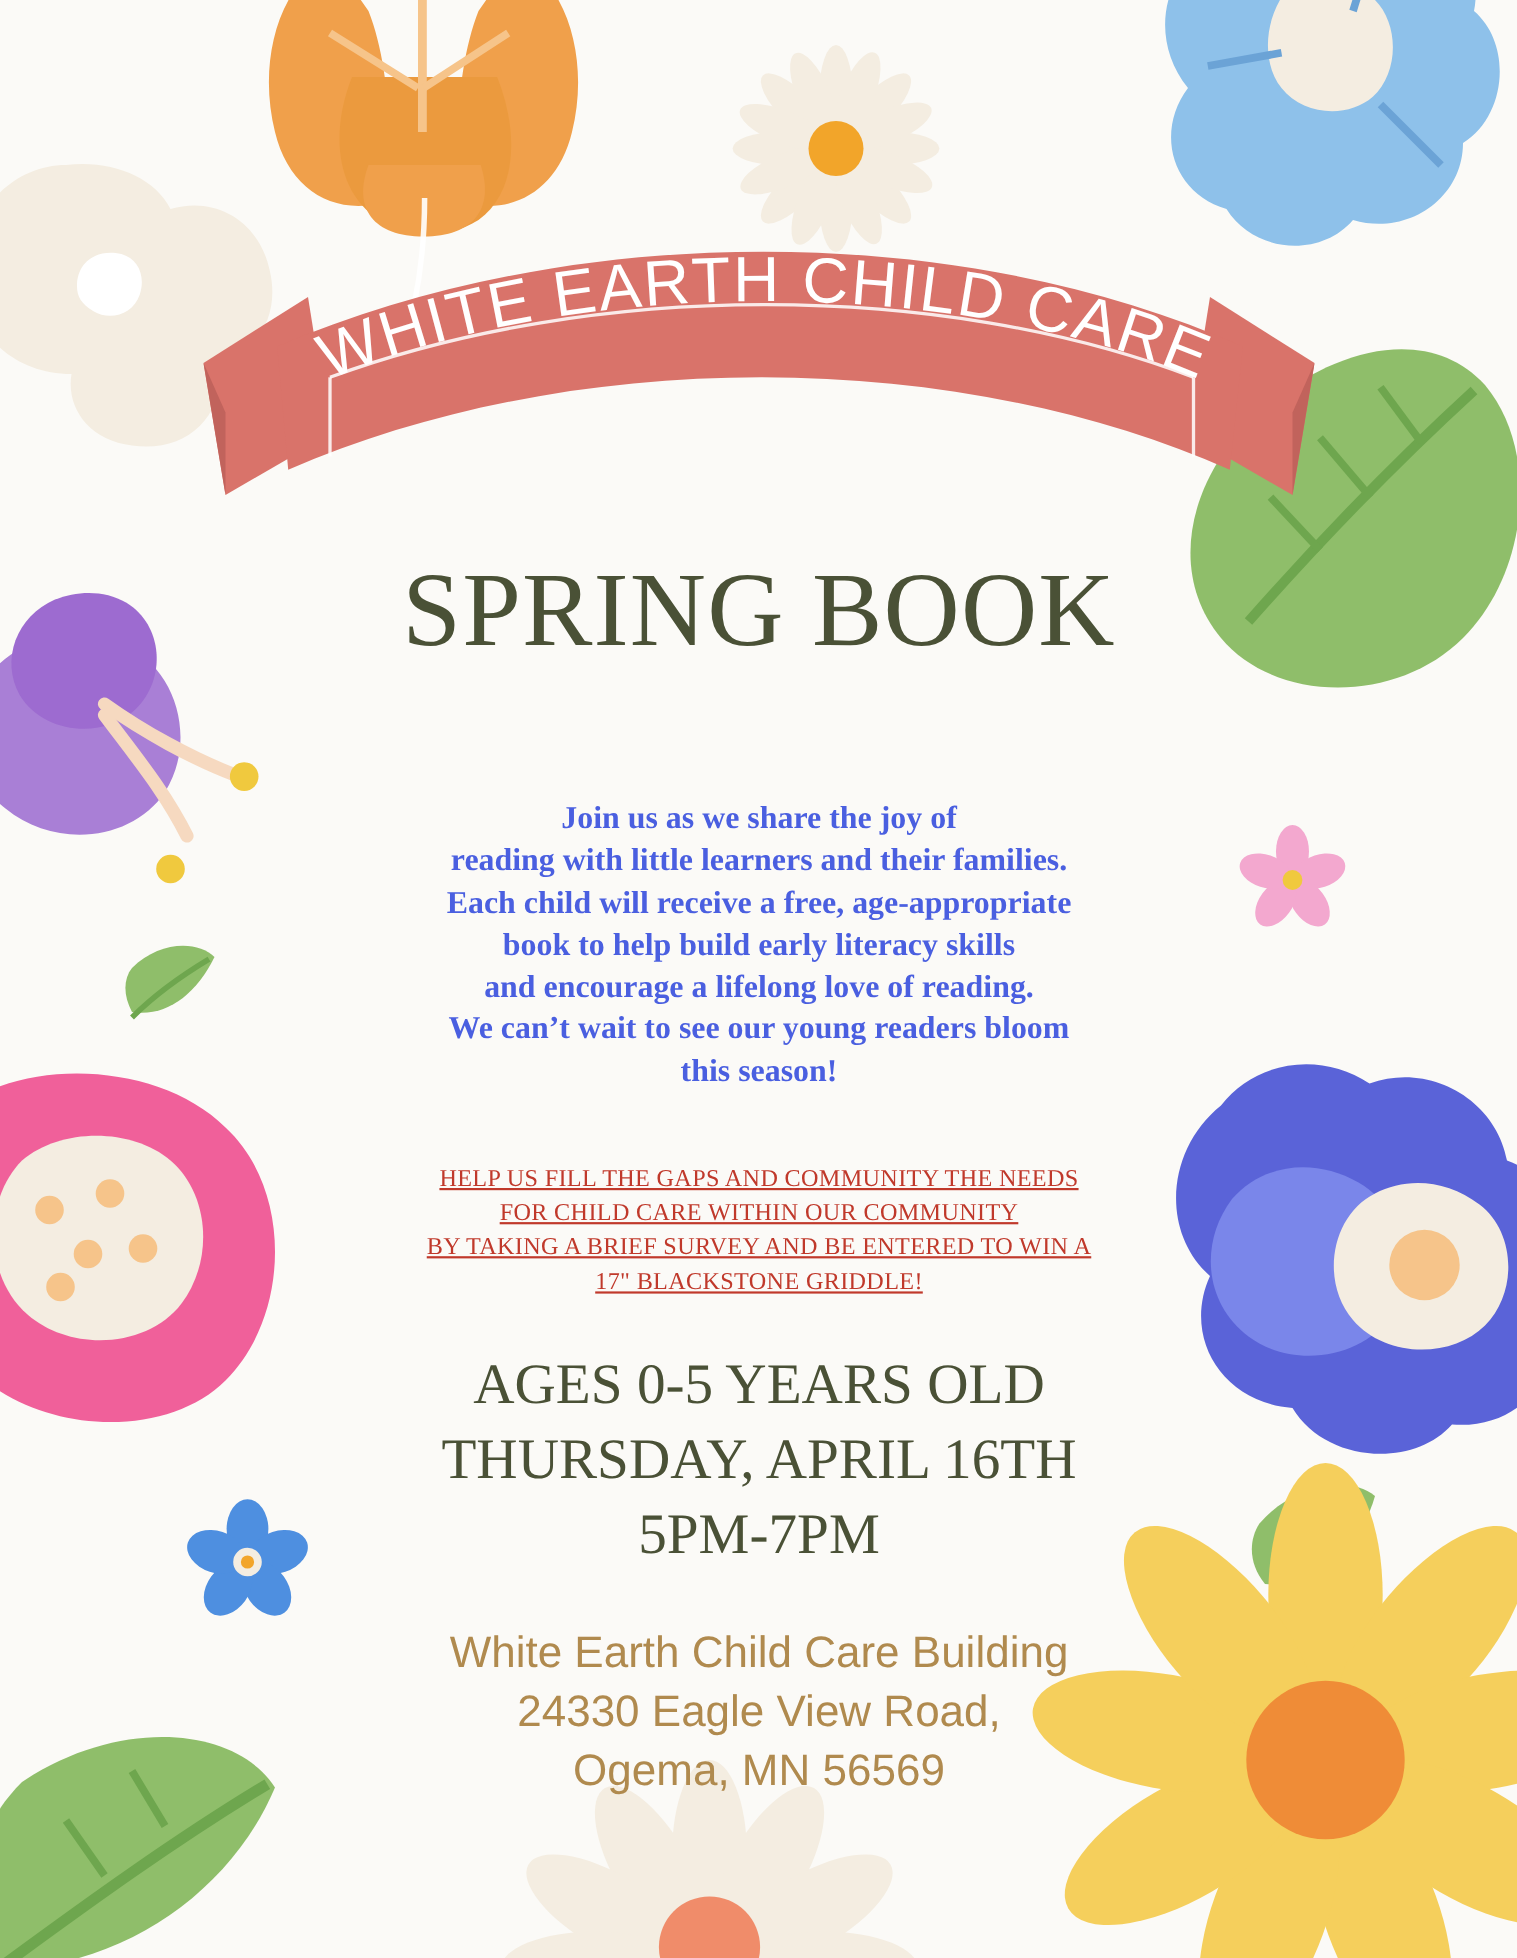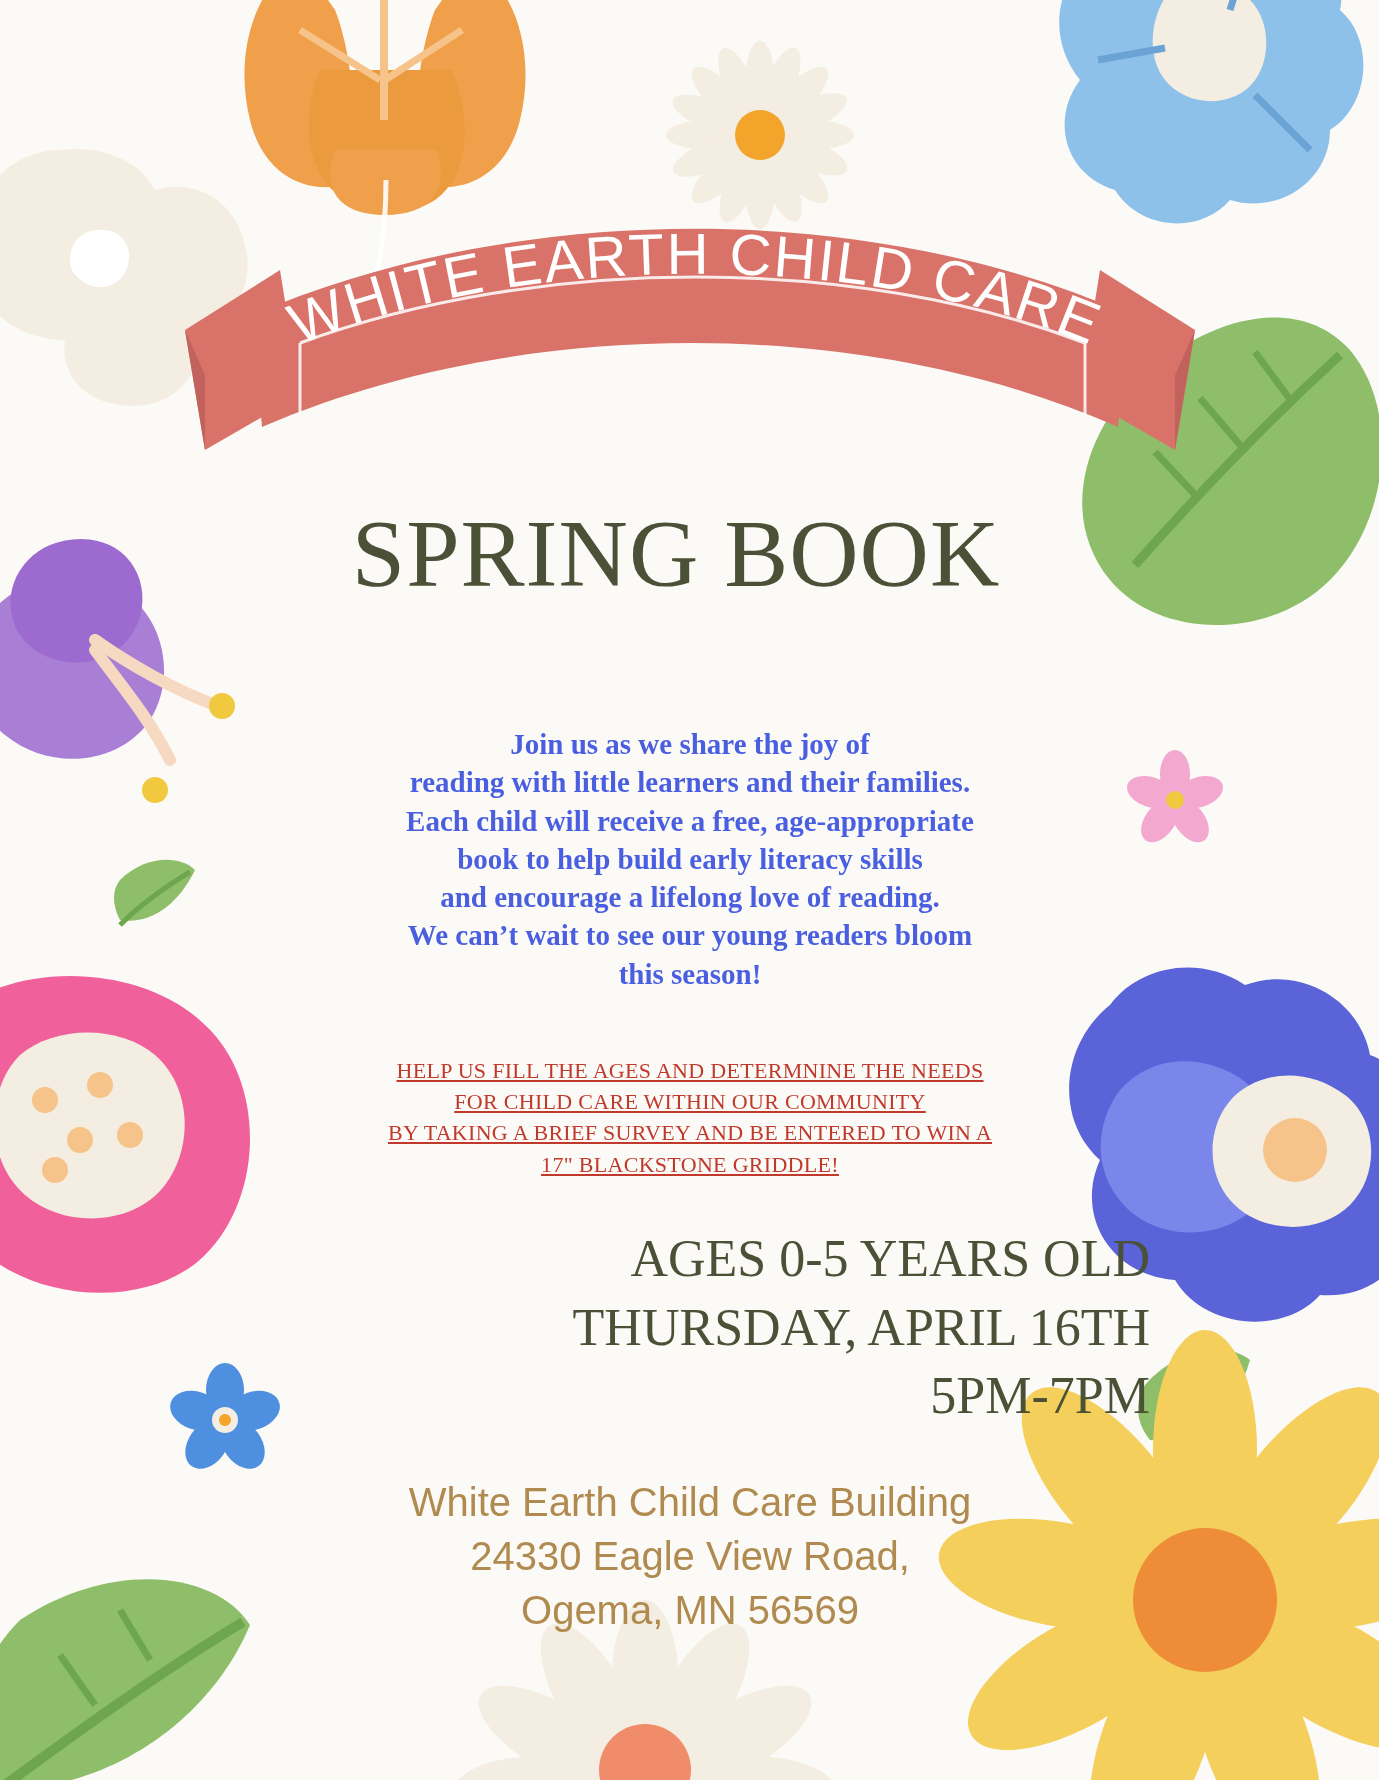--- a/index.html
+++ b/index.html
@@ -46,21 +46,21 @@
   .title {
     font-family: "Liberation Serif", serif;
     color: #4a5136;
     font-size: 96px;
     line-height: 1.02;
     letter-spacing: 1px;
     margin: 0;
     padding: 0;
     position: absolute;
     top: 505px;
-    left: 176px;
+    left: 190px;
     width: 1000px;
     font-weight: normal;
   }
   .intro {
     position: absolute;
     top: 725px;
     left: 200px;
     width: 980px;
     font-family: "Liberation Serif", serif;
     color: #4a5fe0;
@@ -82,21 +82,20 @@
   }
   .details {
     position: absolute;
     top: 1225px;
     left: 230px;
     width: 920px;
     font-family: "Liberation Serif", serif;
     color: #4a5136;
     font-size: 52px;
     line-height: 1.32;
-    text-align: right;
   }
   .address {
     position: absolute;
     top: 1455px;
     left: 230px;
     width: 920px;
     font-family: "Liberation Sans", sans-serif;
     color: #b08a4e;
     font-size: 40px;
     line-height: 1.35;
@@ -294,21 +293,21 @@
       <span class="line">Join us as we share the joy of</span>
       <span class="line">reading with little learners and their families.</span>
       <span class="line">Each child will receive a free, age-appropriate</span>
       <span class="line">book to help build early literacy skills</span>
       <span class="line">and encourage a lifelong love of reading.</span>
       <span class="line">We can’t wait to see our young readers bloom</span>
       <span class="line">this season!</span>
     </div>
 
     <div class="survey">
-      <span class="line">HELP US FILL THE AGES AND DETERMNINE THE NEEDS</span>
+      <span class="line">HELP US FILL THE GAPS AND COMMUNITY THE NEEDS</span>
       <span class="line">FOR CHILD CARE WITHIN OUR COMMUNITY</span>
       <span class="line">BY TAKING A BRIEF SURVEY AND BE ENTERED TO WIN A</span>
       <span class="line">17" BLACKSTONE GRIDDLE!</span>
     </div>
 
     <div class="details">
       <span class="line">AGES 0-5 YEARS OLD</span>
       <span class="line">THURSDAY, APRIL 16TH</span>
       <span class="line">5PM-7PM</span>
     </div>

